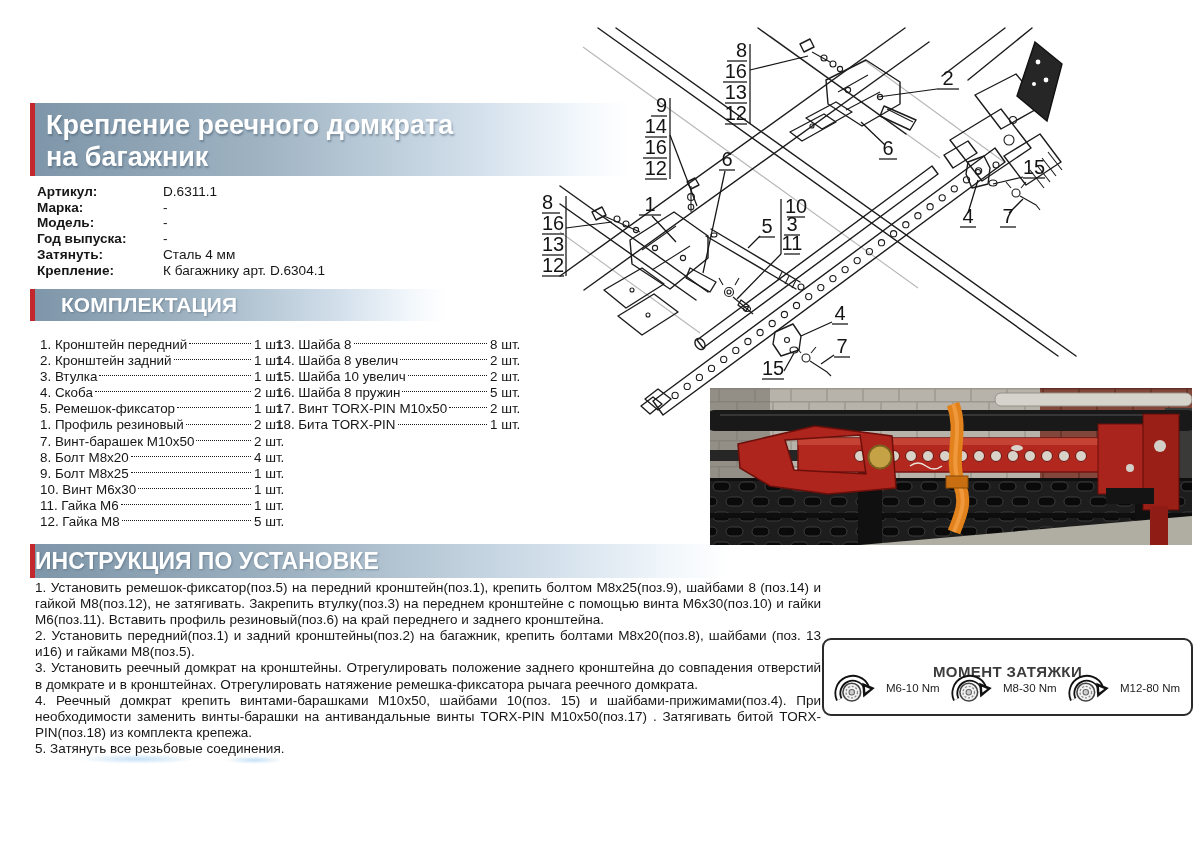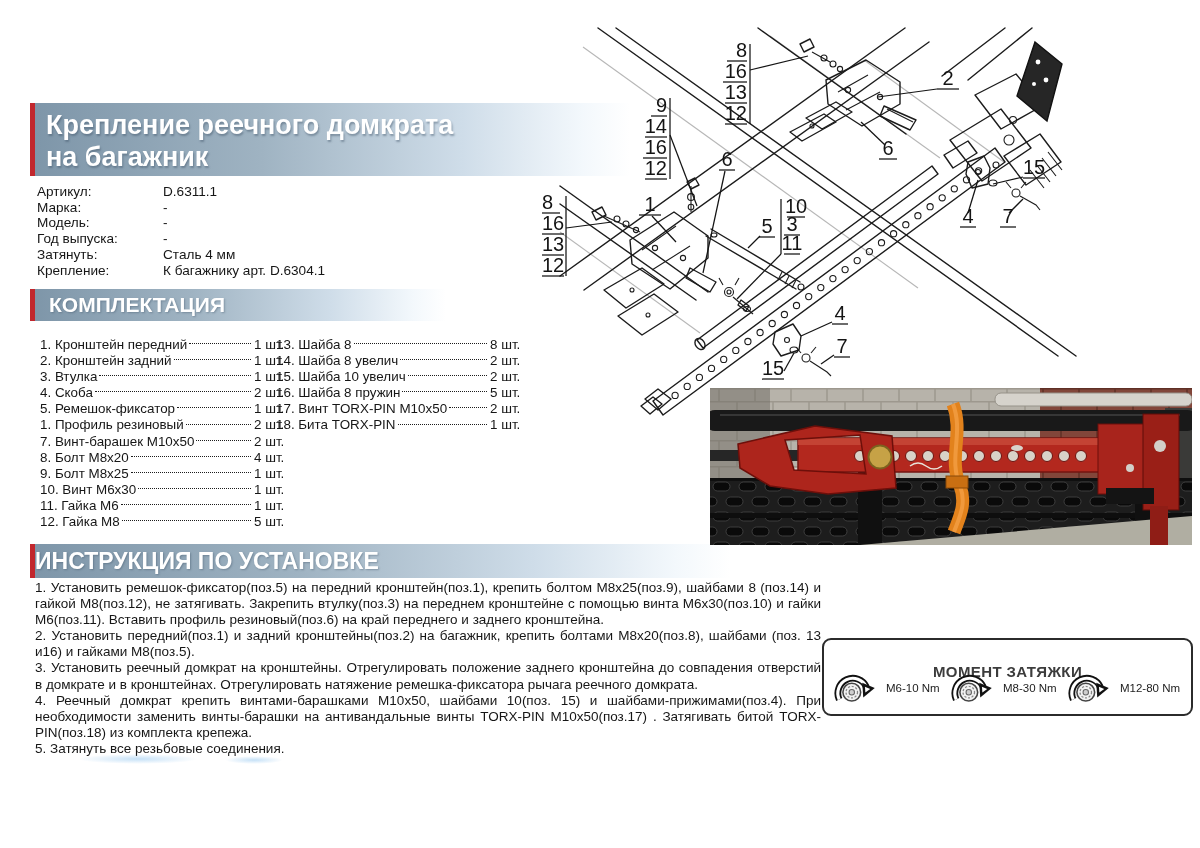--- a/index.html
+++ b/index.html
@@ -13,30 +13,30 @@
   
   .banner{
     position:absolute;box-sizing:border-box;color:#fff;font-weight:700;
     border-left:5px solid #c1272d;
     background:linear-gradient(90deg,#7e96a9 0%,#9fb3c2 38%,#cfdde9 72%,#f3f8fc 92%,#ffffff 100%);
   }
   #title-banner{left:30px;top:103px;width:600px;height:73px;
     font-size:27px;line-height:32px;padding:6px 0 0 11px;
     text-shadow:1px 2px 2px rgba(60,80,100,.45);}
   #parts-banner{left:30px;top:289px;width:416px;height:32px;
-    font-size:21px;line-height:32px;padding-left:14px;
+    font-size:21px;line-height:32px;padding-left:26px;
     text-shadow:1px 1px 2px rgba(60,80,100,.4);}
   #install-banner{left:30px;top:544px;width:701px;height:34px;
     font-size:23px;line-height:34px;
     text-shadow:1px 1px 2px rgba(60,80,100,.4);}
 
   
   #specs{left:37px;top:184px;width:430px;font-size:13.6px;line-height:15.7px}
   .srow{display:flex}
-  .slabel{font-weight:400;width:126px;flex:none}
+  .slabel{font-weight:700;width:126px;flex:none}
 
   
   .pcol{position:absolute;width:250px;font-size:13.4px;line-height:16.1px}
   #pcol-left{left:40px;top:337px}
   #pcol-right{left:276px;top:337px}
   .prow{display:flex;align-items:center}
   .pname{white-space:nowrap;flex:none}
   .plead{flex:1;min-width:2px;border-bottom:1.7px dotted #1c1c1c;margin:0 3px 3px 2px}
   .pqty{white-space:nowrap;width:36px;flex:none}
 

